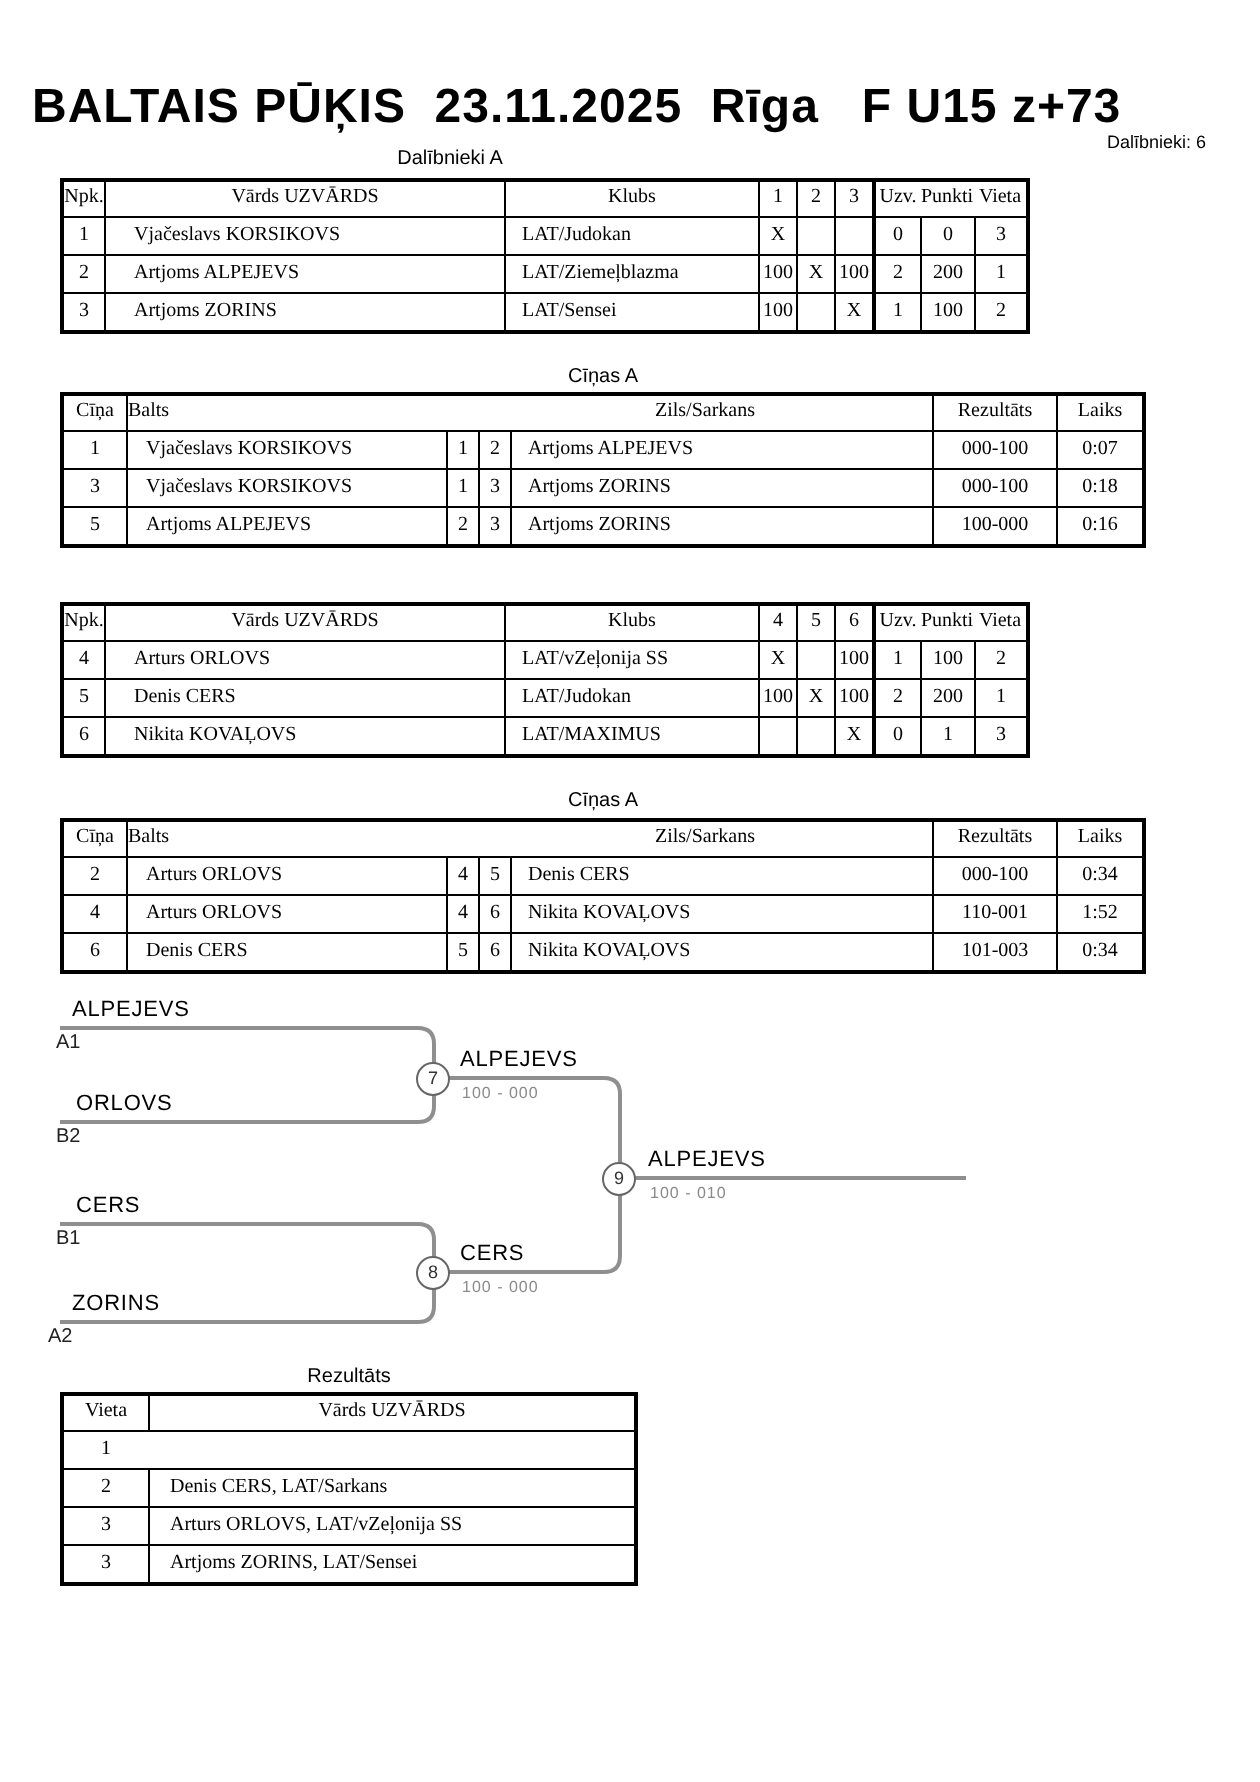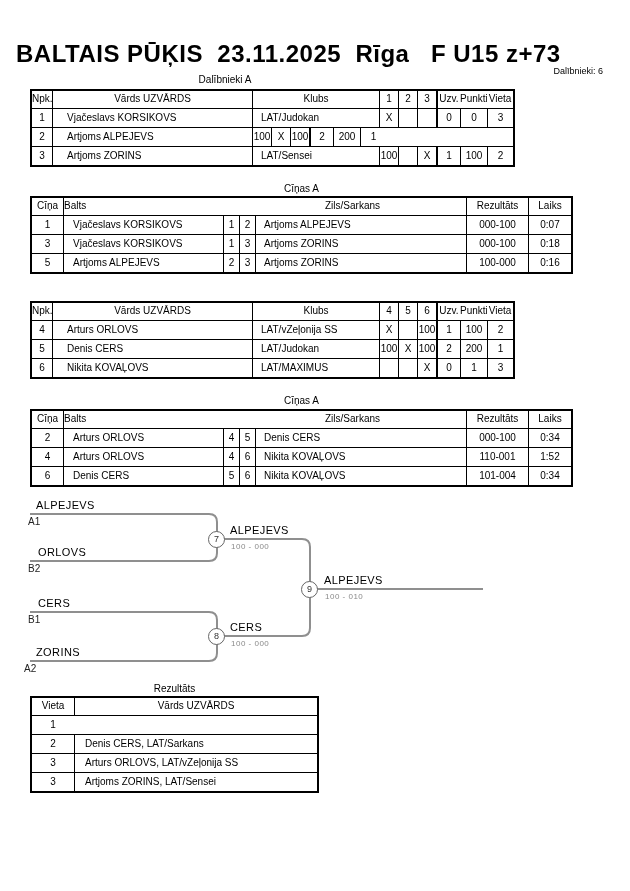--- a/index.html
+++ b/index.html
@@ -7,21 +7,21 @@
   body { font-family:"Liberation Sans","DejaVu Sans",sans-serif; color:#000; }
   .page { position:relative; width:630px; height:891px; background:#fff; overflow:hidden; }
 
   .doc-title { position:absolute; top:40px; left:16px; width:630px; text-align:left;
                font-size:24px; font-weight:bold; white-space:pre; letter-spacing:0.5px; }
   .participants { position:absolute; top:66px; right:27px; font-size:9px; }
 
   .section-label { position:absolute; font-size:10px; text-align:center; }
 
   
-  .tbl { position:absolute; border:2px solid #000; background:#fff; }
+  .tbl { position:absolute; border:2px solid #000; background:#fff;font-family:Liberation Serif, serif; }
   .tr  { display:flex; height:19px; line-height:18px; border-top:1px solid #000; }
   .tr.head { border-top:none; height:17px; line-height:16px; }
   .td  { border-left:1px solid #000; text-align:center; font-size:10px; overflow:hidden; white-space:nowrap; }
   .td:first-child { border-left:none; }
   .td.thick { border-left-width:2px; }
   .td.noline { border-left:none; }
   .td.left { text-align:left; }
 
   
   .pc0{width:20px}.pc1{width:200px;padding-left:14px}.pc2{width:127px;padding-left:8px}
@@ -75,20 +75,21 @@
       <div class="td pc3">X</div>
       <div class="td pc4"></div>
       <div class="td pc5"></div>
       <div class="td pc6 thick">0</div>
       <div class="td pc7">0</div>
       <div class="td pc8">3</div>
     </div>
     <div class="tr">
       <div class="td pc0">2</div>
       <div class="td pc1 left">Artjoms ALPEJEVS</div>
+      <div class="td pc2 left">LAT/Ziemeļblazma</div>
       <div class="td pc3">100</div>
       <div class="td pc4">X</div>
       <div class="td pc5">100</div>
       <div class="td pc6 thick">2</div>
       <div class="td pc7">200</div>
       <div class="td pc8">1</div>
     </div>
     <div class="tr">
       <div class="td pc0">3</div>
       <div class="td pc1 left">Artjoms ZORINS</div>
@@ -213,21 +214,21 @@
       <div class="td fc4 left">Nikita KOVAĻOVS</div>
       <div class="td fc5">110-001</div>
       <div class="td fc6">1:52</div>
     </div>
     <div class="tr">
       <div class="td fc0">6</div>
       <div class="td fc1 left">Denis CERS</div>
       <div class="td fc2">5</div>
       <div class="td fc3">6</div>
       <div class="td fc4 left">Nikita KOVAĻOVS</div>
-      <div class="td fc5">101-004</div>
+      <div class="td fc5">101-003</div>
       <div class="td fc6">0:34</div>
     </div>
   </div>
 
   <div class="bracket">
     <svg width="630" height="190" viewBox="0 0 630 190">
       <path d="M30,19 L209,19 Q217,19 217,27 L217,58 Q217,66 209,66 L30,66" fill="none" stroke="#8f8f8f" stroke-width="2"></path>
       <path d="M30,117 L209,117 Q217,117 217,125 L217,158 Q217,166 209,166 L30,166" fill="none" stroke="#8f8f8f" stroke-width="2"></path>
       <path d="M224,44 L302,44 Q310,44 310,52 L310,94" fill="none" stroke="#8f8f8f" stroke-width="2"></path>
       <path d="M224,141 L302,141 Q310,141 310,133 L310,94" fill="none" stroke="#8f8f8f" stroke-width="2"></path>

